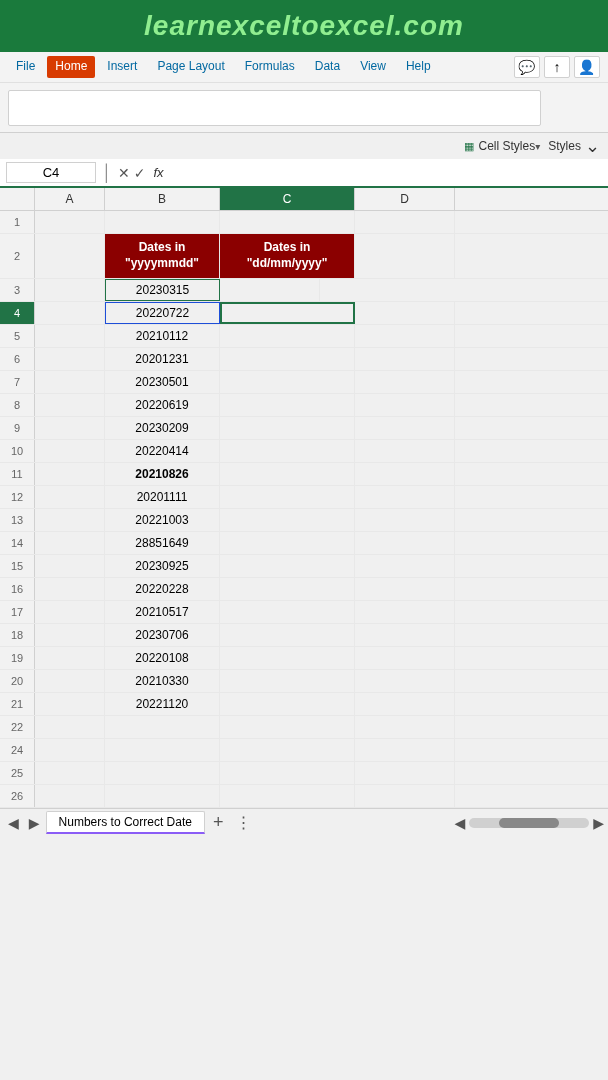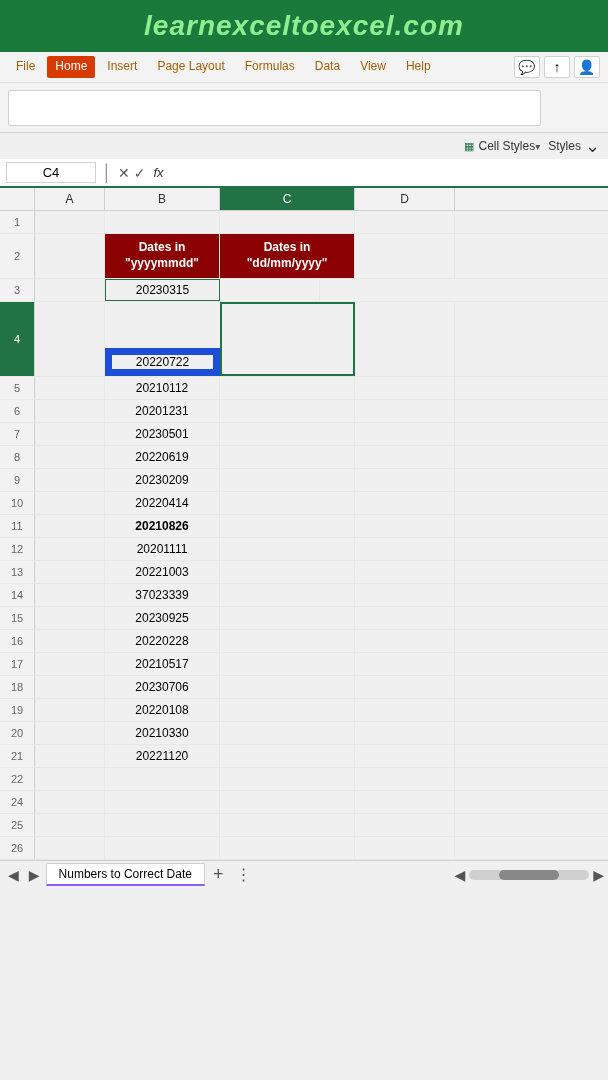--- a/index.html
+++ b/index.html
@@ -23,21 +23,21 @@
       padding: 4px 8px;
       background: #f3f3f3;
       border-bottom: 1px solid #e0e0e0;
     }
 
     .menu-item {
       font-size: 12px;
       padding: 3px 8px;
       cursor: pointer;
       border-radius: 2px;
-      color: #a16207;
+      color: #0369a1;
     }
 
     .menu-item.active {
       background: #d83b01;
       color: white;
     }
 
     .toolbar-area {
       background: #f3f3f3;
       padding: 4px 8px;
@@ -405,21 +405,21 @@
   <div class="grid-row">
     <div class="row-num">3</div>
     <div class="cell col-a"></div>
     <div class="cell col-b c3-special" style="border: 1px solid #217346; justify-content:center;">20230315</div>
     <div class="cell col-d"></div>
   </div>
 
   <div class="grid-row">
     <div class="row-num active-row">4</div>
     <div class="cell col-a"></div>
-    <div class="cell col-b" style="justify-content:center; border:7px solid #1d4ed8;margin-top:46px;">20220722</div>
+    <div class="cell col-b" style="justify-content:center; border:1px solid #1d4ed8;">20220722</div>
     <div class="cell col-c active-cell" style="border:2px solid #217346;"></div>
     <div class="cell col-d"></div>
   </div>
 
   <div class="grid-row">
     <div class="row-num">5</div>
     <div class="cell col-a"></div>
     <div class="cell col-b" style="justify-content:center;">20210112</div>
     <div class="cell col-c"></div>
     <div class="cell col-d"></div>
@@ -476,21 +476,21 @@
   <div class="grid-row">
     <div class="row-num">13</div>
     <div class="cell col-a"></div>
     <div class="cell col-b" style="justify-content:center;">20221003</div>
     <div class="cell col-c"></div>
     <div class="cell col-d"></div>
   </div>
   <div class="grid-row">
     <div class="row-num">14</div>
     <div class="cell col-a"></div>
-    <div class="cell col-b" style="justify-content:center;">37023339</div>
+    <div class="cell col-b" style="justify-content:center;">28851649</div>
     <div class="cell col-c"></div>
     <div class="cell col-d"></div>
   </div>
   <div class="grid-row">
     <div class="row-num">15</div>
     <div class="cell col-a"></div>
     <div class="cell col-b" style="justify-content:center;">20230925</div>
     <div class="cell col-c"></div>
     <div class="cell col-d"></div>
   </div>

